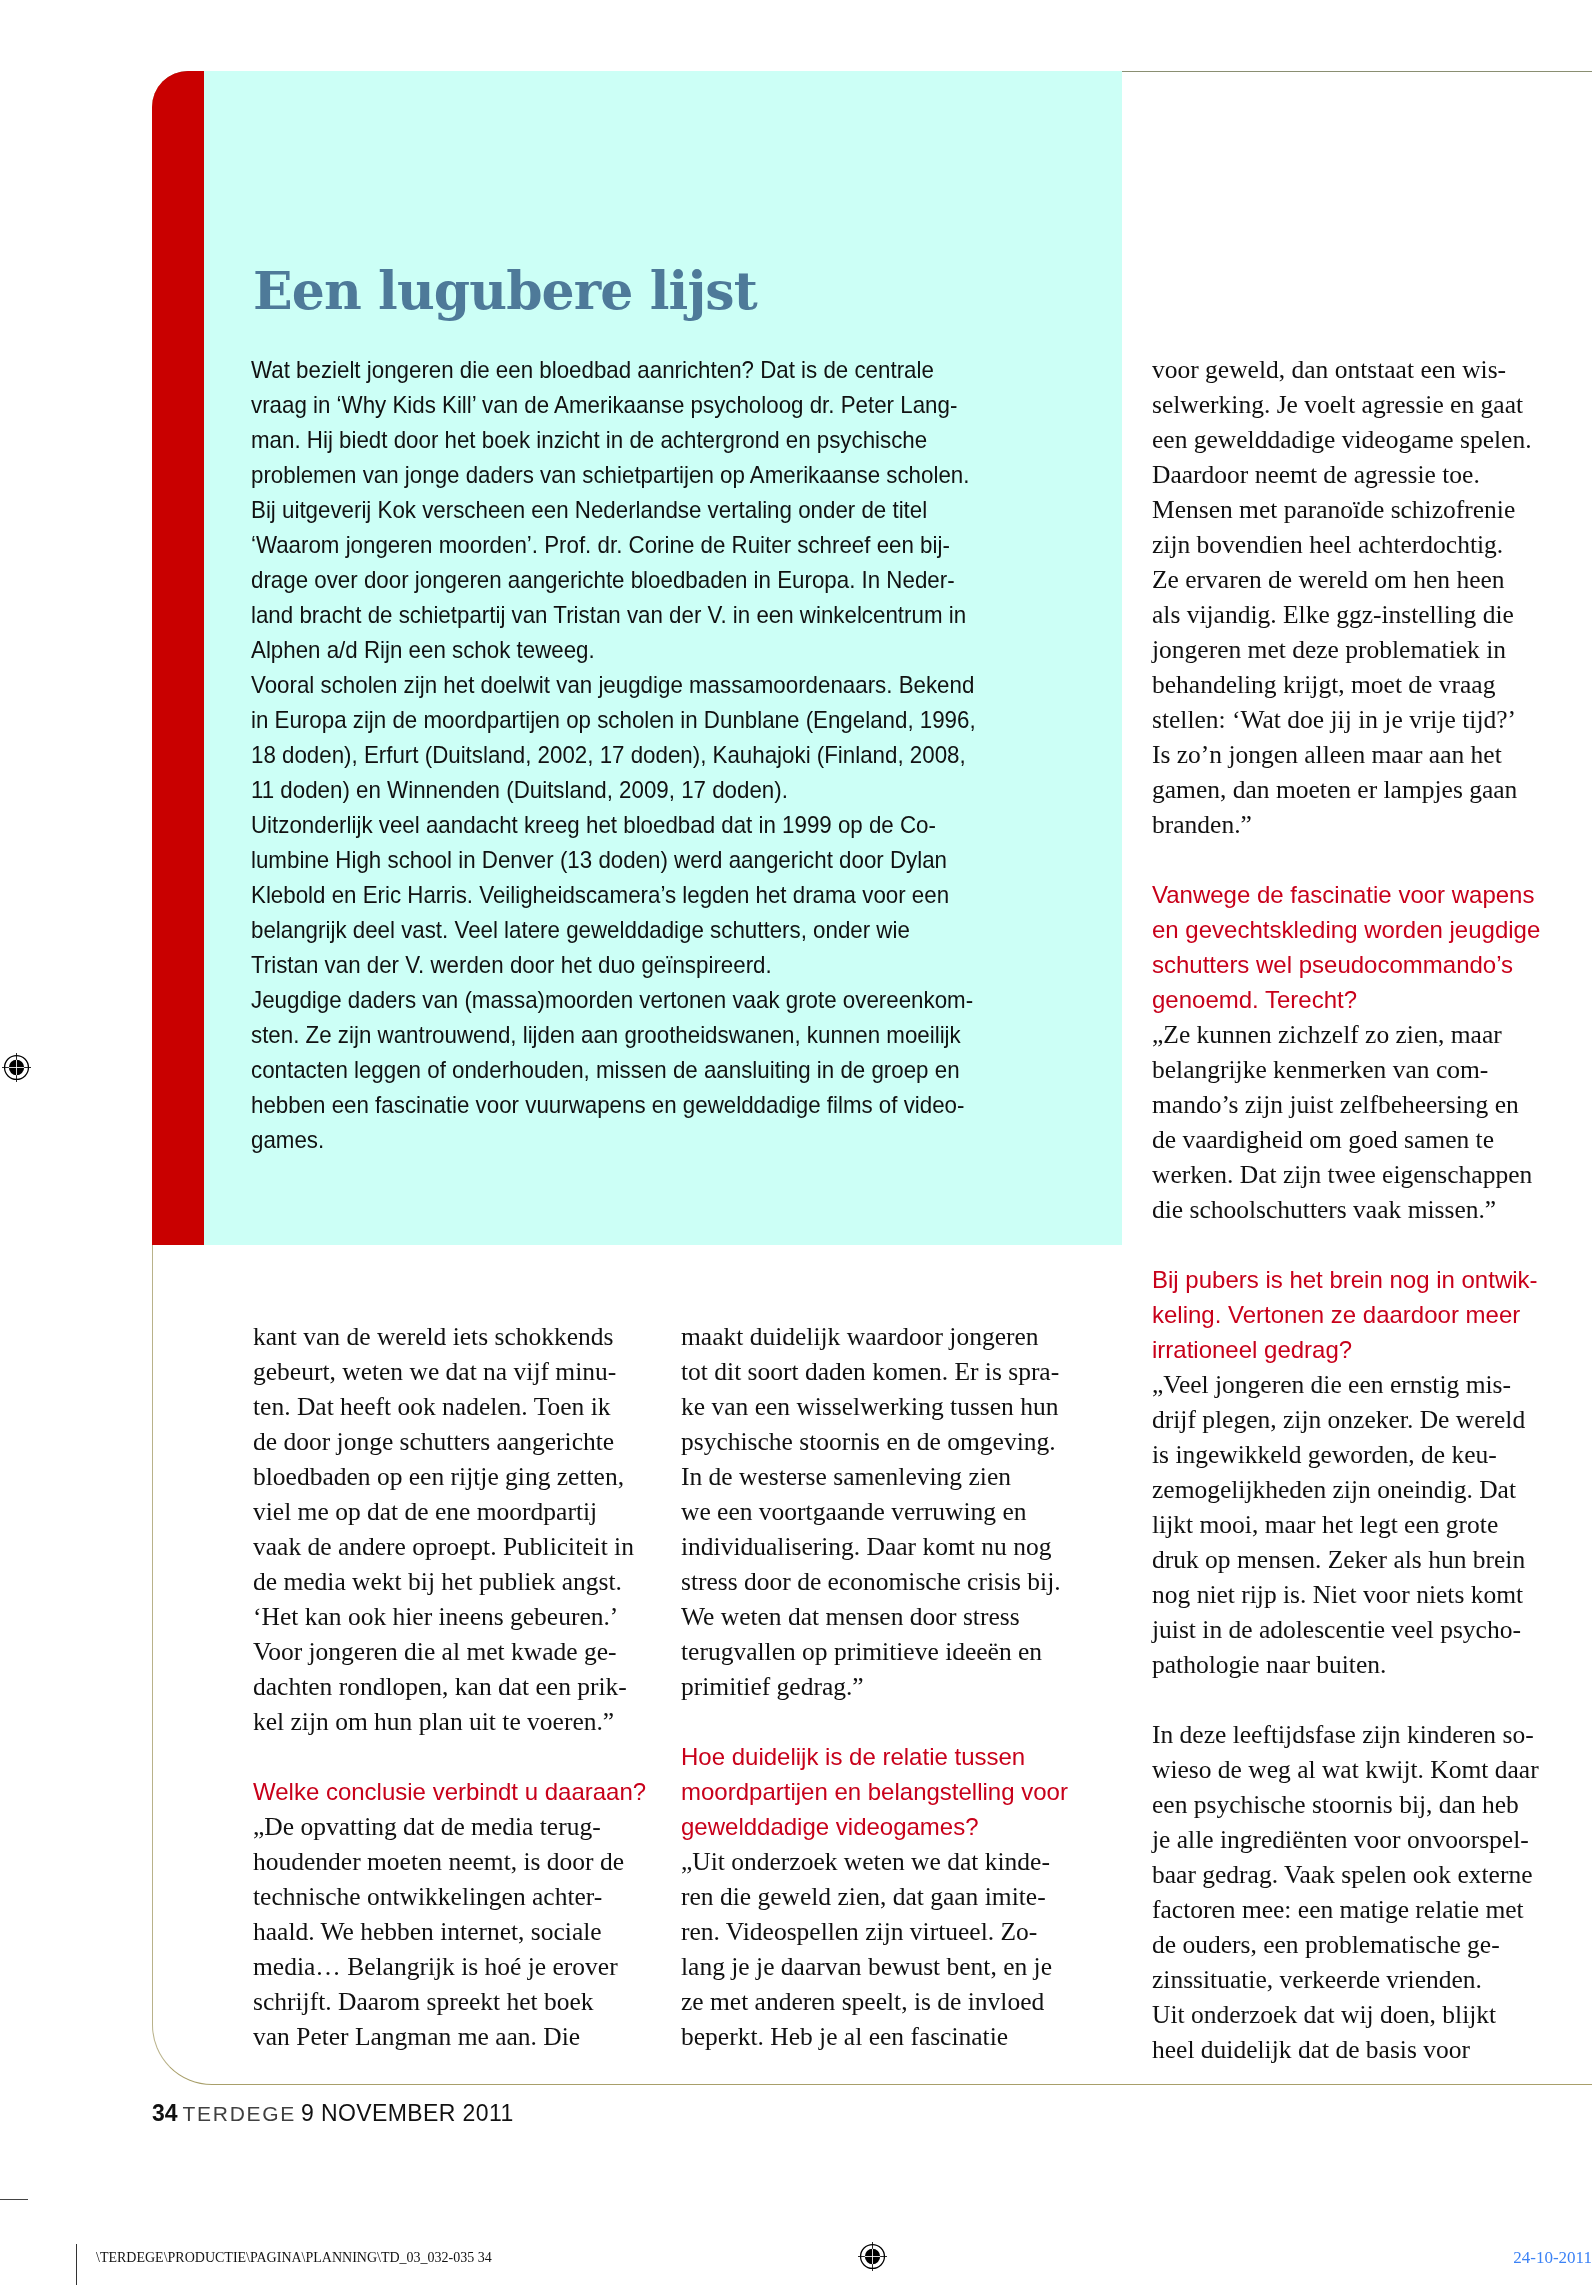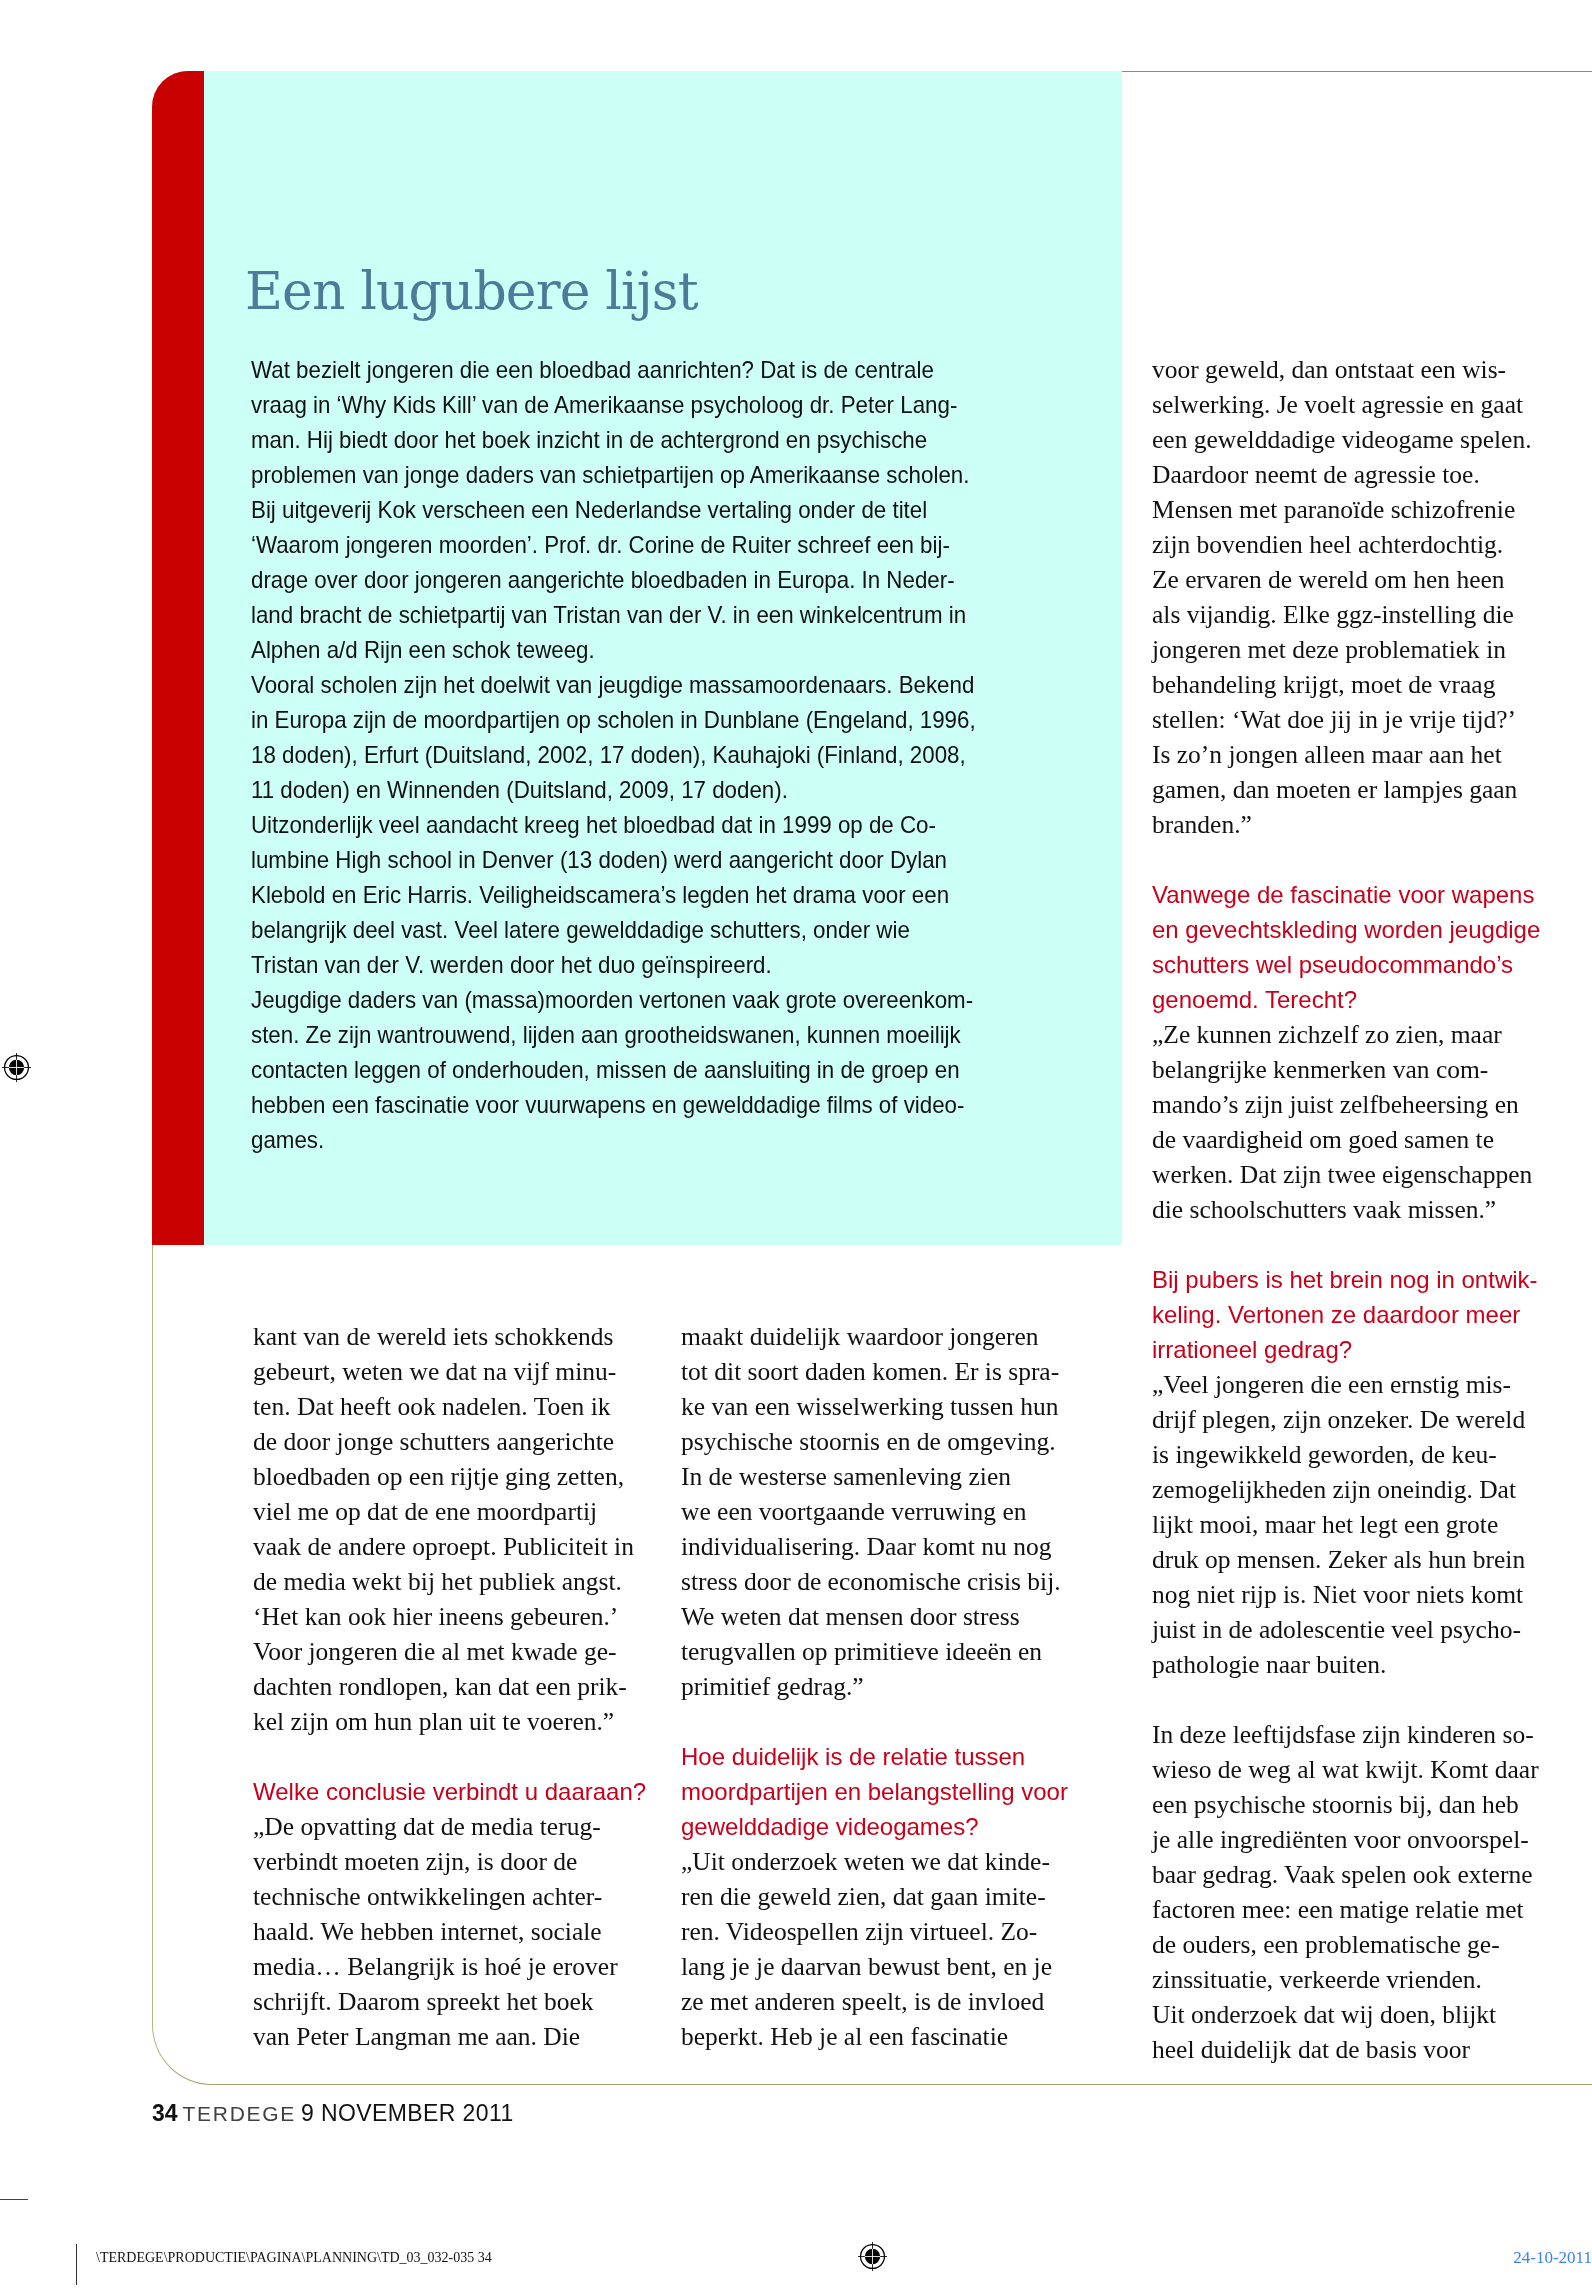--- a/index.html
+++ b/index.html
@@ -12,22 +12,22 @@
   }
   .redbar {
     position: absolute; left: 152px; top: 71px; width: 52px; height: 1174px;
     background: #c90000; border-top-left-radius: 36px;
   }
   .cyan {
     position: absolute; left: 204px; top: 71px; width: 918px; height: 1174px;
     background: #ccfff6;
   }
   .title {
-    position: absolute; left: 245px; top: 252px; margin: 0;
-    font-family: "DejaVu Serif", "Liberation Serif", serif; font-weight: normal;
+    position: absolute; left: 253px; top: 252px; margin: 0;
+    font-family: "DejaVu Serif", "Liberation Serif", serif; font-weight: bold;
     font-size: 52px; color: #4e7a99; letter-spacing: -0.9px; line-height: 78px;
   }
   .sidebar-text {
     position: absolute; left: 251px; top: 352px; width: 820px;
     font-family: "Liberation Sans", sans-serif; font-size: 24px; line-height: 35px; color: #111;
     transform: scaleX(0.93); transform-origin: left top;
     width: 880px;
   }
   .sidebar-text p { margin: 0; }
   .col {
@@ -181,21 +181,21 @@
       <span class="line">Voor jongeren die al met kwade ge-</span>
       <span class="line">dachten rondlopen, kan dat een prik-</span>
       <span class="line">kel zijn om hun plan uit te voeren.”</span>
     </p>
     <div class="gap"></div>
     <p class="q">
       <span class="line">Welke conclusie verbindt u daaraan?</span>
     </p>
     <p>
       <span class="line">„De opvatting dat de media terug-</span>
-      <span class="line">verbindt moeten zijn, is door de</span>
+      <span class="line">houdender moeten neemt, is door de</span>
       <span class="line">technische ontwikkelingen achter-</span>
       <span class="line">haald. We hebben internet, sociale</span>
       <span class="line">media… Belangrijk is hoé je erover</span>
       <span class="line">schrijft. Daarom spreekt het boek</span>
       <span class="line">van Peter Langman me aan. Die</span>
     </p>
   </div>
 <div class="col col-mid" id="col-middle">
     <p>
       <span class="line">maakt duidelijk waardoor jongeren</span>

